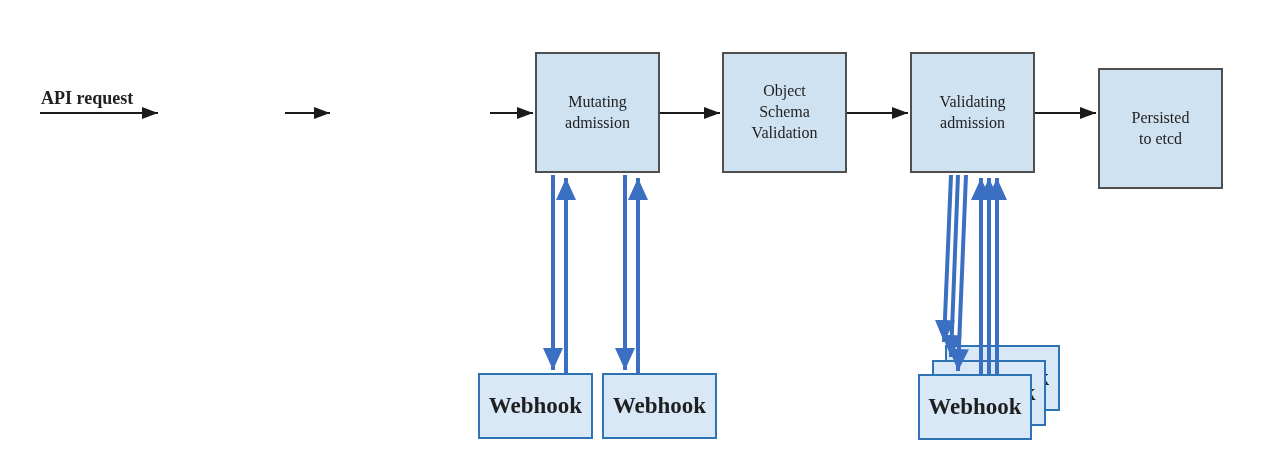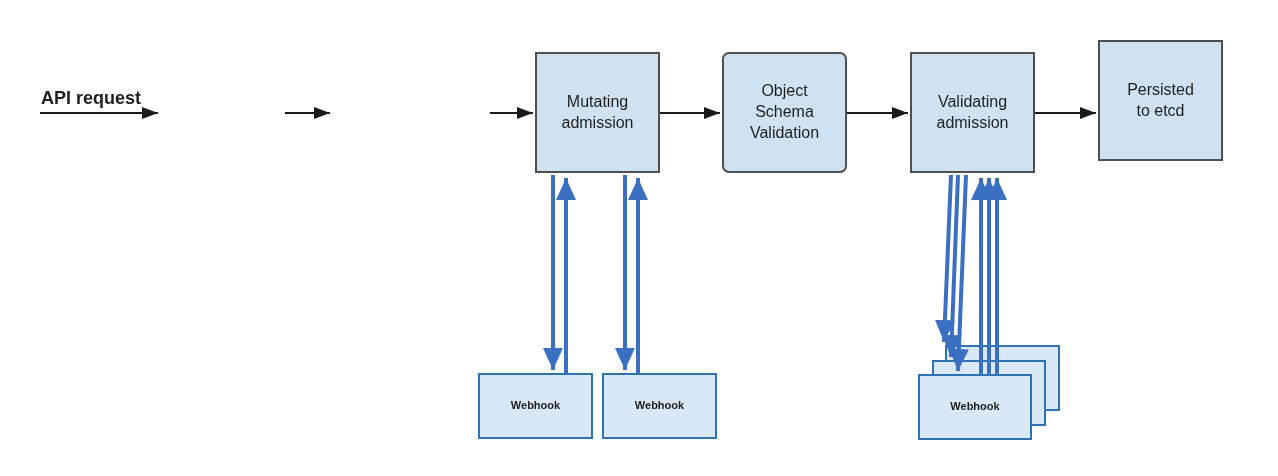--- a/index.html
+++ b/index.html
@@ -1,20 +1,20 @@
 <!DOCTYPE html>
 <html style="--background: #ffffff; --text: #1f1f1f; --flow-box-fill: #cfe2f1; --flow-box-border: #4f4f4f; --webhook-box-fill: #d9e8f6; --webhook-box-border: #2e74b5; --blue-arrow: #3b6fc1; --black-arrow: #1a1a1a;"><head>
 <meta charset="utf-8">
 <style>
   html,body{margin:0;padding:0;background:#fff;}
   .stage{
     position:relative;
     width:1278px;height:476px;
     background:var(--background,#fff);
-    font-family:Liberation Sans, sans-serif;
+    font-family:Liberation Serif, serif;
     overflow:hidden;
   }
   .arrow-layer{
     position:absolute;left:0;top:0;width:1278px;height:476px;
     pointer-events:none;
   }
   .box{
     position:absolute;
     display:flex;align-items:center;justify-content:center;
     text-align:center;
@@ -23,46 +23,46 @@
     box-sizing:border-box;
   }
   .flow-box{
     background:var(--flow-box-fill,#cfe2f1);
     border:2px solid var(--flow-box-border,#4f4f4f);
     font-size:16px;line-height:1.3;
   }
   .webhook-box{
     background:var(--webhook-box-fill,#d9e8f6);
     border:2px solid var(--webhook-box-border,#2e74b5);
-    font-size:11px;font-weight:600;line-height:1.2;
+    font-size:23px;font-weight:600;line-height:1.2;
   }
   .api-request-label{
     position:absolute;left:41px;top:88px;width:120px;
     font-size:18px;font-weight:600;color:var(--text,#1f1f1f);
   }
   .line-black{stroke:var(--black-arrow,#1a1a1a);stroke-width:2;fill:none;}
   .line-blue{stroke:var(--blue-arrow,#3b6fc1);stroke-width:4;fill:none;}
   .head-black{fill:var(--black-arrow,#1a1a1a);}
   .head-blue{fill:var(--blue-arrow,#3b6fc1);}
 </style>
 </head>
 <body>
 
 <div class="stage">
 
   <div class="api-request-label">API request</div>
 
   <div class="box flow-box" style="left:535px;top:52px;width:125px;height:121px;">Mutating
 admission</div>
-  <div class="box flow-box" style="left:722px;top:52px;width:125px;height:121px;border-radius:7px;">Object
+  <div class="box flow-box" style="left:722px;top:52px;width:125px;height:121px;">Object
 Schema
 Validation</div>
   <div class="box flow-box" style="left:910px;top:52px;width:125px;height:121px;">Validating
 admission</div>
-  <div class="box flow-box" style="left:1098px;top:40px;width:125px;height:121px;">Persisted
+  <div class="box flow-box" style="left:1098px;top:68px;width:125px;height:121px;">Persisted
 to etcd</div>
 
   <div class="box webhook-box" style="left:478px;top:373px;width:115px;height:66px;">Webhook</div>
   <div class="box webhook-box" style="left:602px;top:373px;width:115px;height:66px;">Webhook</div>
 
   <div class="box webhook-box" style="left:945px;top:345px;width:115px;height:66px;">Webhook</div>
   <div class="box webhook-box" style="left:932px;top:360px;width:114px;height:66px;">Webhook</div>
   <div class="box webhook-box" style="left:918px;top:374px;width:114px;height:66px;">Webhook</div>
 
   <svg class="arrow-layer" viewBox="0 0 1278 476" xmlns="http://www.w3.org/2000/svg">

